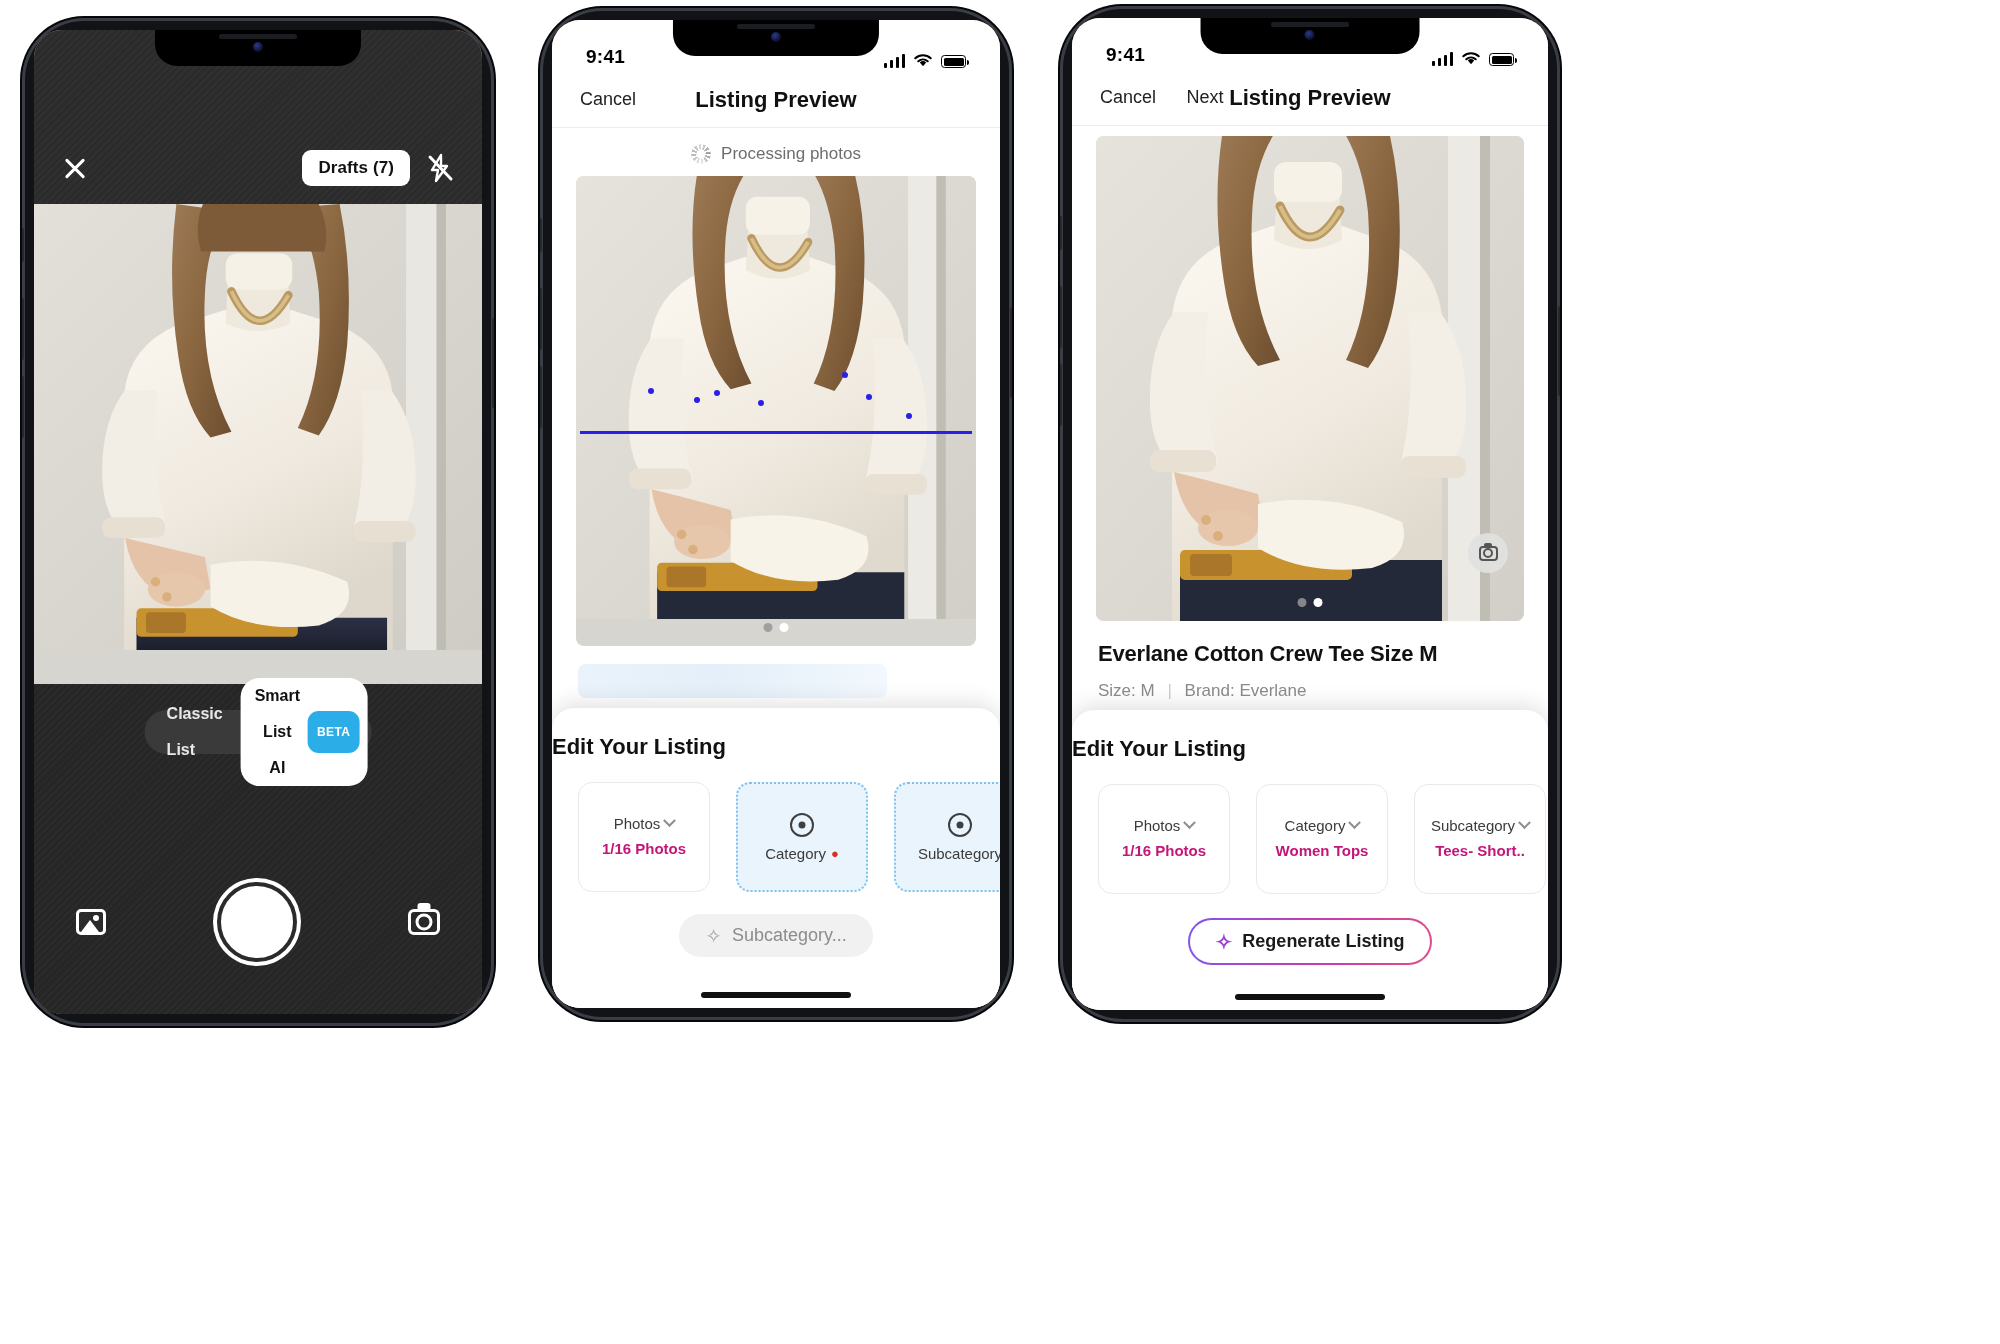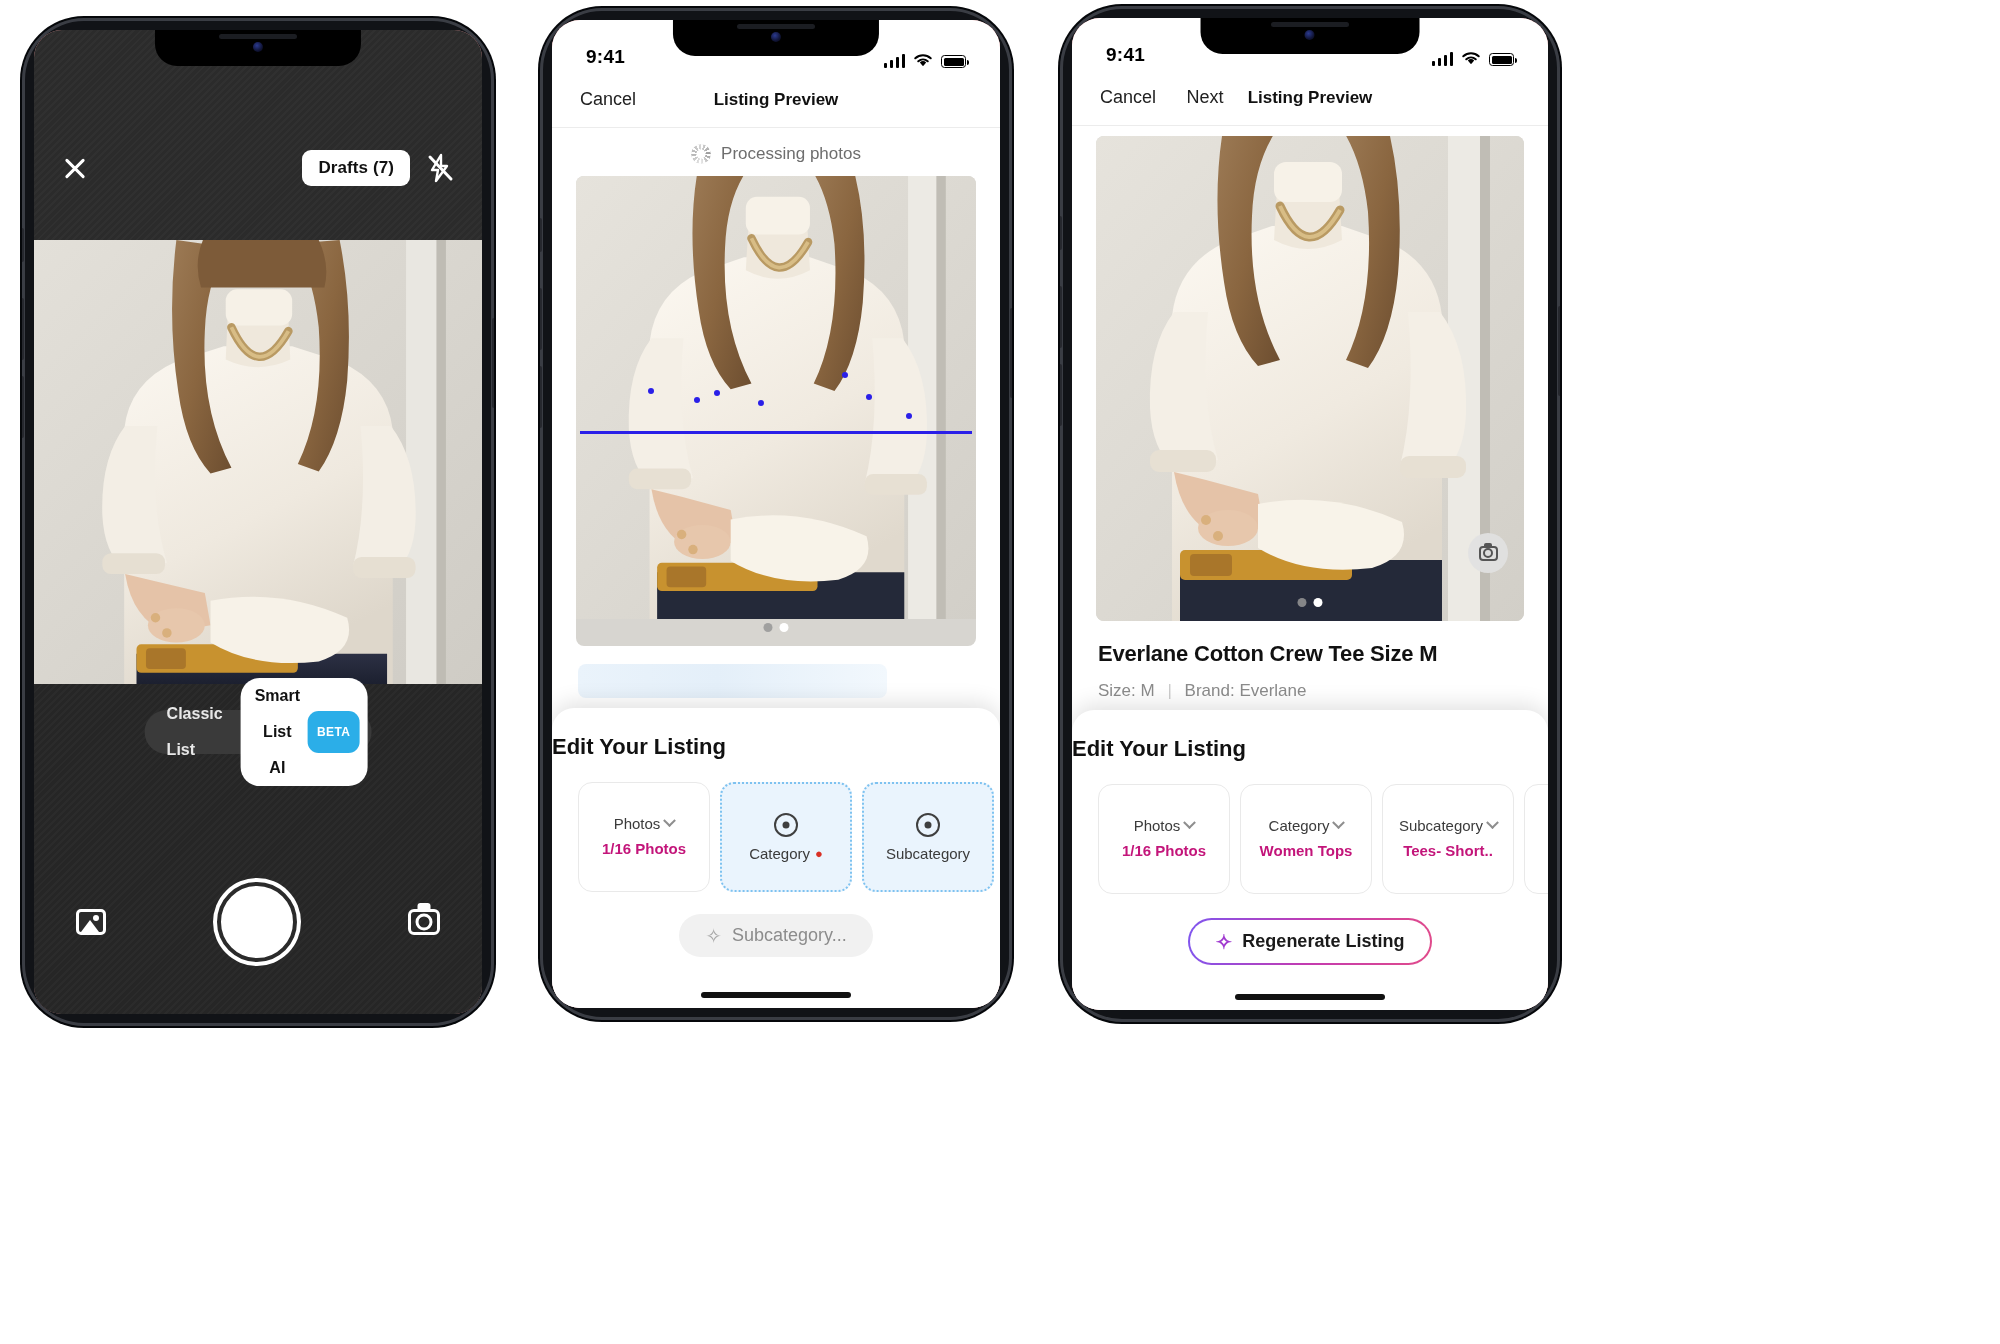--- a/index.html
+++ b/index.html
@@ -49,21 +49,21 @@
 
   
   .cam-screen{
     position:absolute; inset:0;
     background:
       repeating-linear-gradient(135deg, rgba(255,255,255,.022) 0 2px, rgba(0,0,0,0) 2px 5px),
       #2b2b2b;
     display:flex; flex-direction:column;
   }
   .cam-top{
-    height:210px; position:relative; flex:0 0 auto;
+    height:174px; position:relative; flex:0 0 auto;
   }
   .cam-top-row{
     position:absolute; left:0; right:0; top:120px;
     display:flex; align-items:center; padding:0 26px; gap:14px;
   }
   .close-x{
     width:30px; height:30px; position:relative; cursor:pointer;
   }
   .close-x:before, .close-x:after{
     content:""; position:absolute; left:2px; top:14px; width:26px; height:3px;
@@ -170,21 +170,21 @@
   .battery:after{ content:""; position:absolute; right:-4px; top:4px; width:2px;height:5px;background:#000;border-radius:0 2px 2px 0;}
 
   .navbar{
     height:56px; flex:0 0 auto; display:flex; align-items:center;
     padding:0 28px; border-bottom:1px solid #ececec; position:relative;
   }
   .nav-left,.nav-right{ font-size:18px; color:#222; min-width:70px; }
   .nav-right{ text-align:center; }
   .nav-title{
     position:absolute; left:0; right:0; text-align:center;
-    font-size:17px; font-weight:700; color:#111; pointer-events:none;
+    font-size:22px; font-weight:700; color:#111; pointer-events:none;
   }
 
   .processing{
     display:flex; align-items:center; justify-content:center; gap:10px;
     padding:16px 0 12px; font-size:17px; color:#6e6e6e;
   }
   .spinner{
     width:20px;height:20px;border-radius:50%;
     background:conic-gradient(from 0deg, #d6d6d6, #9b9b9b, #e8e8e8, #b5b5b5, #d6d6d6);
     -webkit-mask: radial-gradient(circle, transparent 4px, #000 5px);
@@ -250,21 +250,21 @@
   
   .sheet{
     position:absolute; left:0; right:0; bottom:0;
     background:#fff; border-radius:22px 22px 0 0;
     box-shadow:0 -5px 22px rgba(0,0,0,.12);
     padding:26px 0 0; z-index:30;
     height:300px;
   }
   .sheet h3{ font-size:22px; font-weight:700; color:#111; }
   .chips{
-    display:flex; gap:10px; padding:22px 26px 0; overflow:hidden;
+    display:flex; gap:26px; padding:22px 26px 0; overflow:hidden;
   }
   .chip{
     flex:0 0 auto; width:132px; height:110px; border-radius:14px;
     background:#fff; border:1px solid #e9e9e9;
     display:flex; flex-direction:column; align-items:center; justify-content:center; gap:8px;
     text-align:center;
   }
   .chip.pending{
     background:#eaf4fd; border:2px dotted #7ec2f0;
   }

